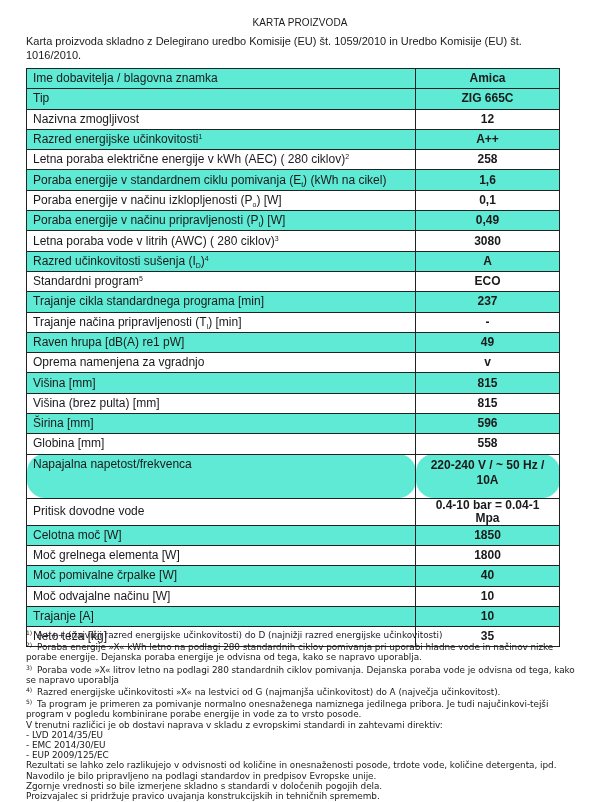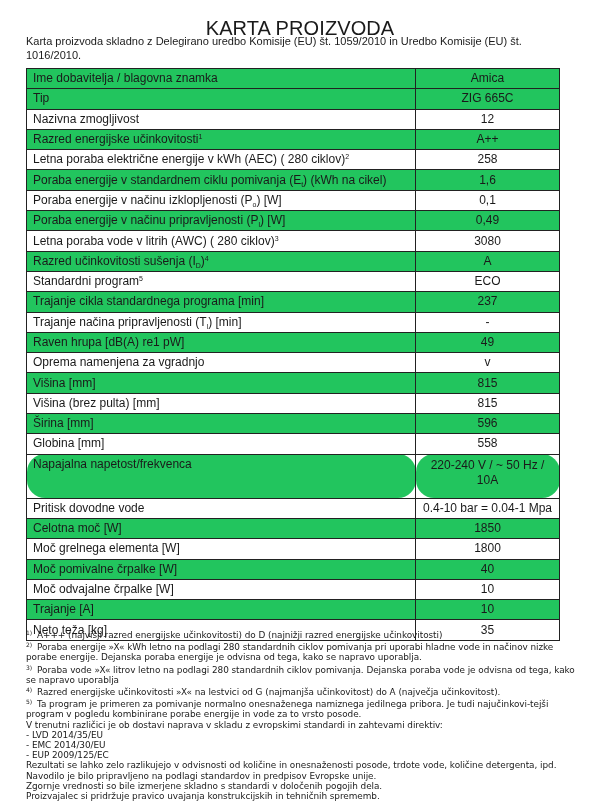--- a/index.html
+++ b/index.html
@@ -1,26 +1,26 @@
 <!DOCTYPE html>
 <html><head>
 <meta charset="utf-8">
 <style>
   html, body { margin:0; padding:0; background:#ffffff; }
   body { width:600px; height:802px; position:relative; overflow:hidden;
          font-family:"Liberation Sans", sans-serif; color:#1a1a1a; }
   .title { position:absolute; left:0; width:600px; top:17px; text-align:center;
-           font-size:20px; letter-spacing:0.1px; }
+           font-size:10px; letter-spacing:0.1px; }
   .intro { position:absolute; left:26px; top:35px; width:545px; font-size:11px; line-height:13.5px; }
   table.spec { position:absolute; left:26px; top:68px; width:534px; border-collapse:collapse;
                font-size:12px; }
   table.spec td { border:1px solid #222; padding:0 6px; height:19.3px; line-height:13px; }
   table.spec td.lbl { width:376px; text-align:left; }
-  table.spec td.val { text-align:center; }
-  table.spec tr.shade td { background:#22c55e; }
+  table.spec td.val { text-align:center;font-weight:bold; }
+  table.spec tr.shade td { background:#5eead4; }
   table.spec tr.tall td { height:40px; vertical-align:top; padding-top:3px;border-radius:18px; }
   table.spec tr.tall td.val { line-height:15px; }
   sup { font-size:7px; vertical-align:4px; line-height:0; }
   sub { font-size:7px; vertical-align:-3px; line-height:0; }
   .notes { position:absolute; left:26px; top:628px; width:550px; font-family:"DejaVu Sans", sans-serif;
            font-size:8.9px; line-height:10.2px; color:#1a1a1a; letter-spacing:-0.05px; }
   .notes .fn-num { font-size:6px; vertical-align:3px; margin-right:5px; }
   .notes div { white-space:normal; }
 </style>
 </head>
@@ -121,21 +121,21 @@
       </tr>
       <tr>
         <td class="lbl"><span>Moč grelnega elementa [W]</span></td>
         <td class="val">1800</td>
       </tr>
       <tr class="shade">
         <td class="lbl"><span>Moč pomivalne črpalke [W]</span></td>
         <td class="val">40</td>
       </tr>
       <tr>
-        <td class="lbl"><span>Moč odvajalne črpalke [W]</span></td>
+        <td class="lbl"><span>Moč odvajalne načinu [W]</span></td>
         <td class="val">10</td>
       </tr>
       <tr class="shade">
         <td class="lbl"><span>Trajanje [A]</span></td>
         <td class="val">10</td>
       </tr>
       <tr>
         <td class="lbl"><span>Neto teža [kg]</span></td>
         <td class="val">35</td>
       </tr>

